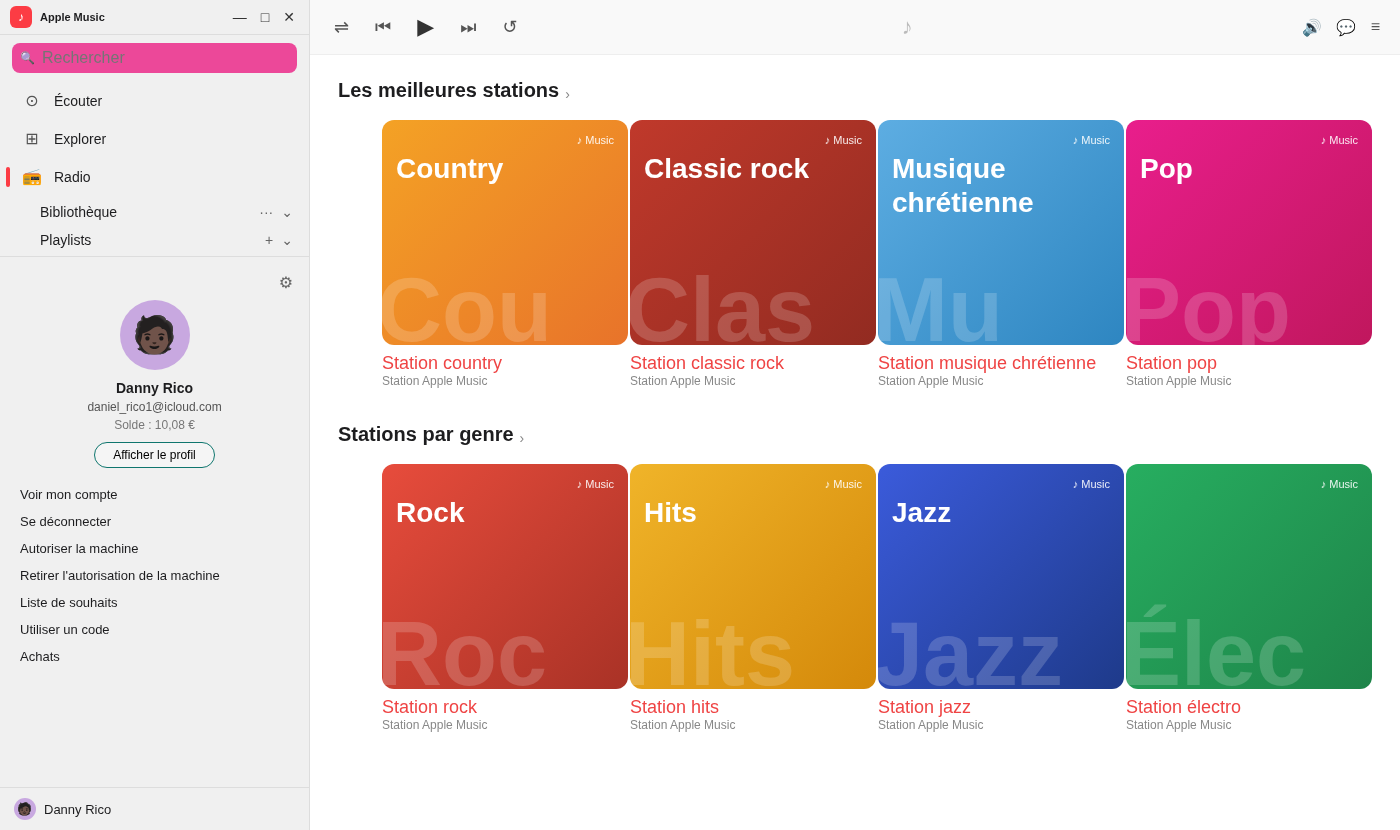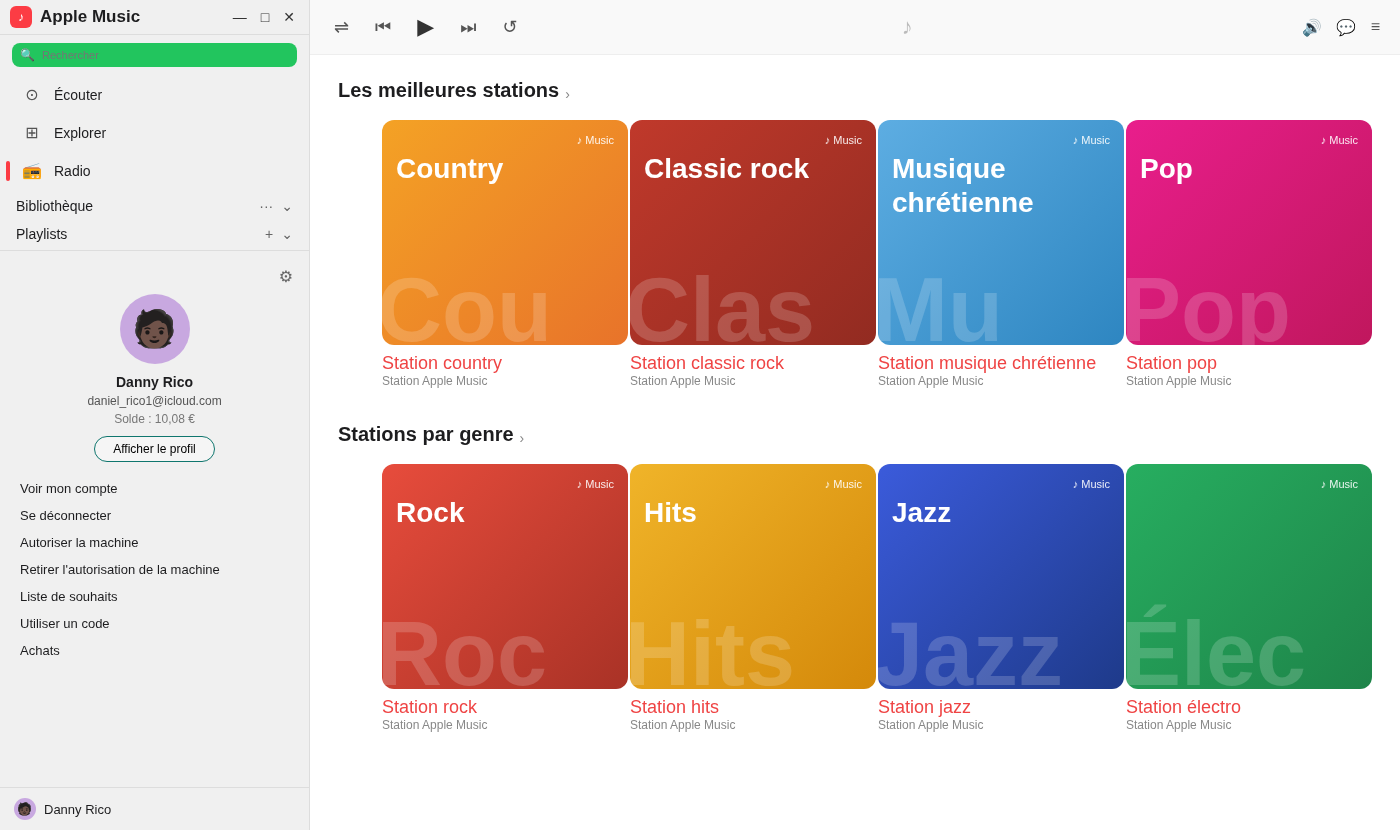--- a/index.html
+++ b/index.html
@@ -27,35 +27,35 @@
       height: 22px;
       background: #fc3c44;
       border-radius: 6px;
       display: flex;
       align-items: center;
       justify-content: center;
       color: white;
       font-size: 12px;
     }
     .sidebar-app-title {
-      font-size: 17px;
+      font-size: 11px;
       font-weight: 600;
       color: #1d1d1f;
     }
     .search-bar {
       margin: 8px 12px;
       position: relative;
     }
     .search-input {
       width: 100%;
       padding: 6px 12px 6px 30px;
       border-radius: 8px;
       border: none;
-      background: #22c55e;
-      font-size: 11px;
+      background: #ec4899;
+      font-size: 16px;
       color: #333;
       outline: none;
     }
     .search-icon-wrap {
       position: absolute;
       left: 8px;
       top: 50%;
       transform: translateY(-50%);
       color: #888;
       font-size: 12px;
@@ -86,20 +86,21 @@
     .section-header {
       display: flex;
       align-items: center;
       justify-content: space-between;
       padding: 8px 16px 4px;
     }
     .section-label {
       font-size: 14px;
       font-weight: 500;
       color: #1d1d1f;
+      margin-left: 24px;
     }
     .section-actions { display: flex; gap: 8px; align-items: center; }
     .section-action-btn {
       background: none;
       border: none;
       cursor: pointer;
       color: #666;
       font-size: 14px;
     }
 

